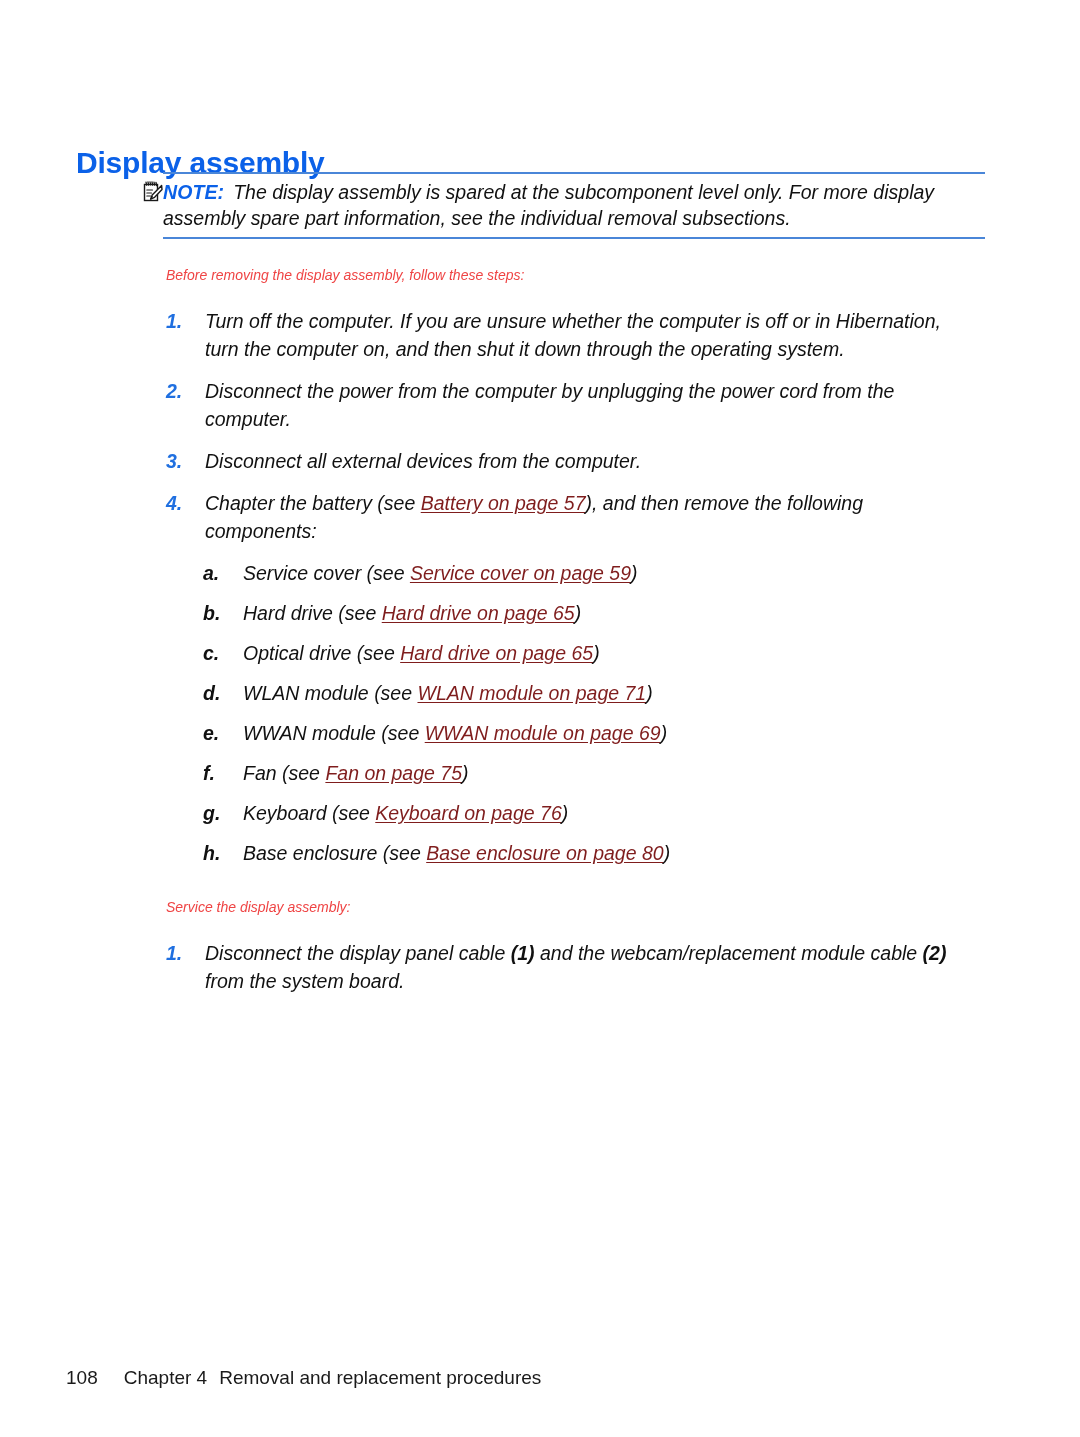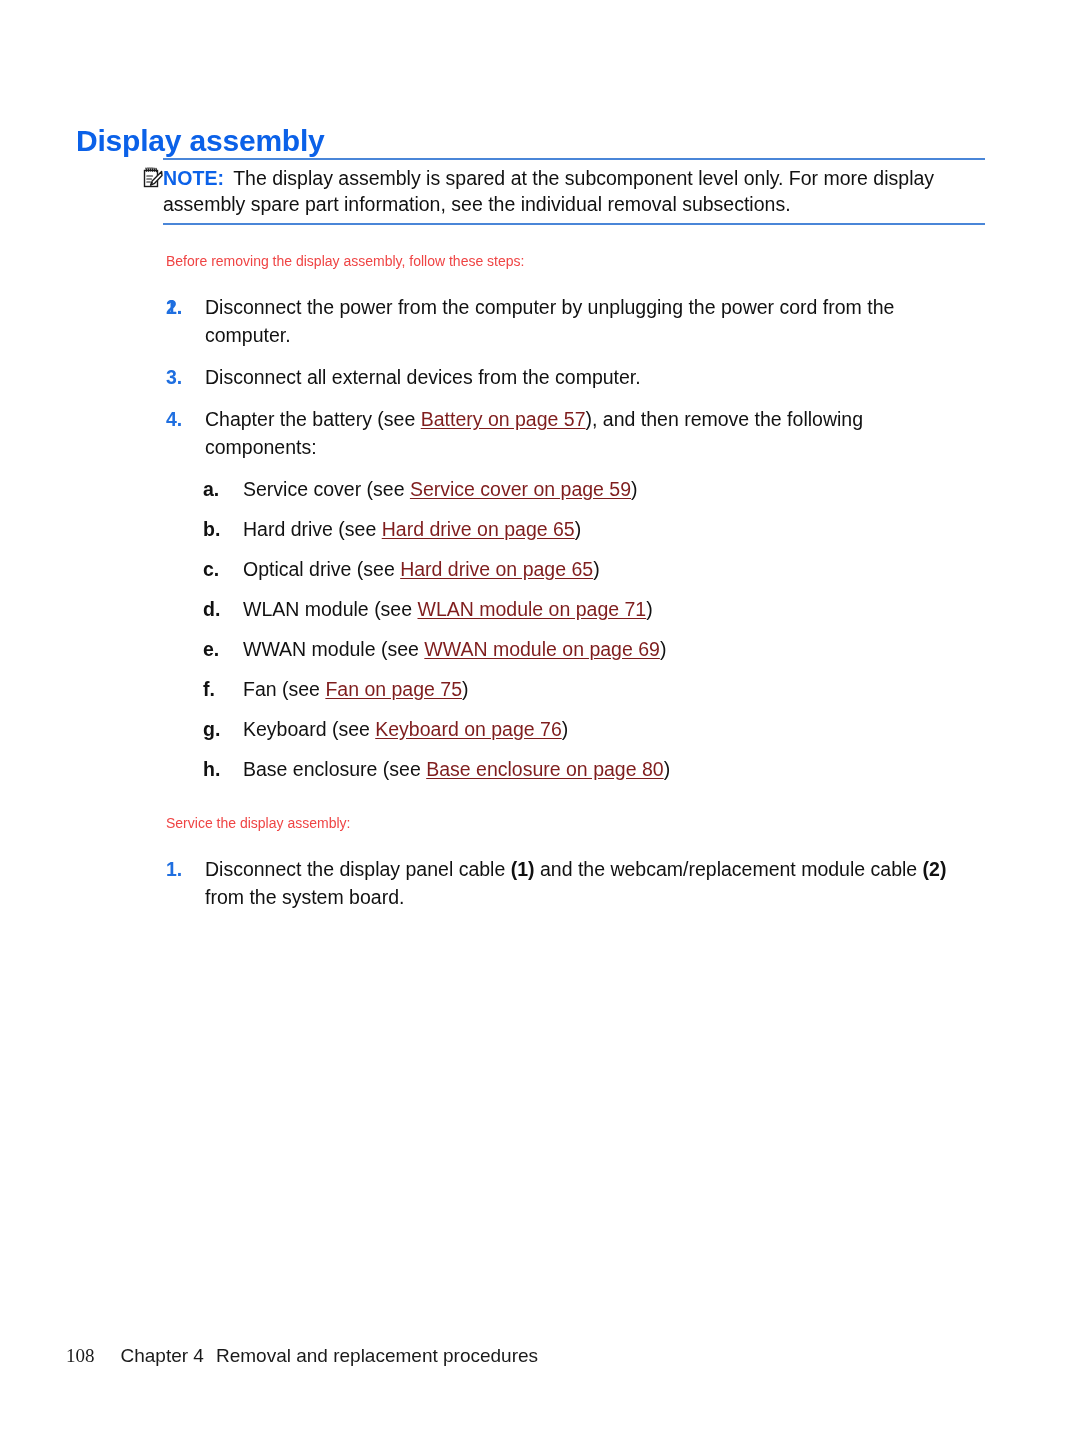--- a/index.html
+++ b/index.html
@@ -13,41 +13,43 @@
     color: #0d0d0d;
     -webkit-font-smoothing: antialiased;
   }
   #page {
     position: relative;
     width: 1080px;
     height: 1381px;
     background: #ffffff;
     overflow: hidden;
     box-sizing: border-box;
+    margin-top: 22px;
   }
 
   
   .page-title {
     position: absolute;
     left: 76px;
     top: 104px;
     font-size: 30px;
     font-weight: bold;
     letter-spacing: -0.2px;
     color: #0b61e8;
     line-height: 1.1;
     white-space: nowrap;
   }
 
   
   .content {
     position: absolute;
     left: 0;
-    top: 156px;
+    top: 148px;
     width: 1080px;
+    font-style: italic;
   }
 
   
   .note-block {
     position: relative;
     margin-left: 143px;
     width: 842px;
     padding-top: 2px;
   }
   .note-rule {
@@ -151,21 +153,21 @@
   
   .footer {
     position: absolute;
     left: 66px;
     top: 1343px;
     font-size: 19px;
     line-height: 26px;
     color: #1a1a1a;
     white-space: nowrap;
   }
-  .footer .pg { margin-right: 26px; font-family: Liberation Serif, serif; }
+  .footer .pg { margin-right: 26px; }
   .footer .chap { margin-right: 12px; }
 </style>
 </head>
 <body>
 
 <div id="page">
 
   <h1 class="page-title">Display assembly</h1>
 
   <div class="content">
@@ -185,21 +187,21 @@
         <span class="note-label">NOTE:</span><span class="note-gap"></span><span class="note-text">The display assembly is spared at the subcomponent level only. For more display assembly spare part information, see the individual removal subsections.</span>
       </div>
       <div class="note-rule bottom"></div>
     </div>
 
     <p class="lead">Before removing the display assembly, follow these steps:</p>
 
     <ol class="olist">
 
       <li>
-        <span class="marker-num">1.</span>
+        <span class="marker-num">1.</span><span>Turn off the computer. If you are unsure whether the computer is off or in Hibernation, turn the computer on, and then shut it down through the operating system.</span>
       </li>
 
       <li>
         <span class="marker-num">2.</span><span>Disconnect the power from the computer by unplugging the power cord from the computer.</span>
       </li>
 
       <li>
         <span class="marker-num">3.</span><span>Disconnect all external devices from the computer.</span>
       </li>
 

